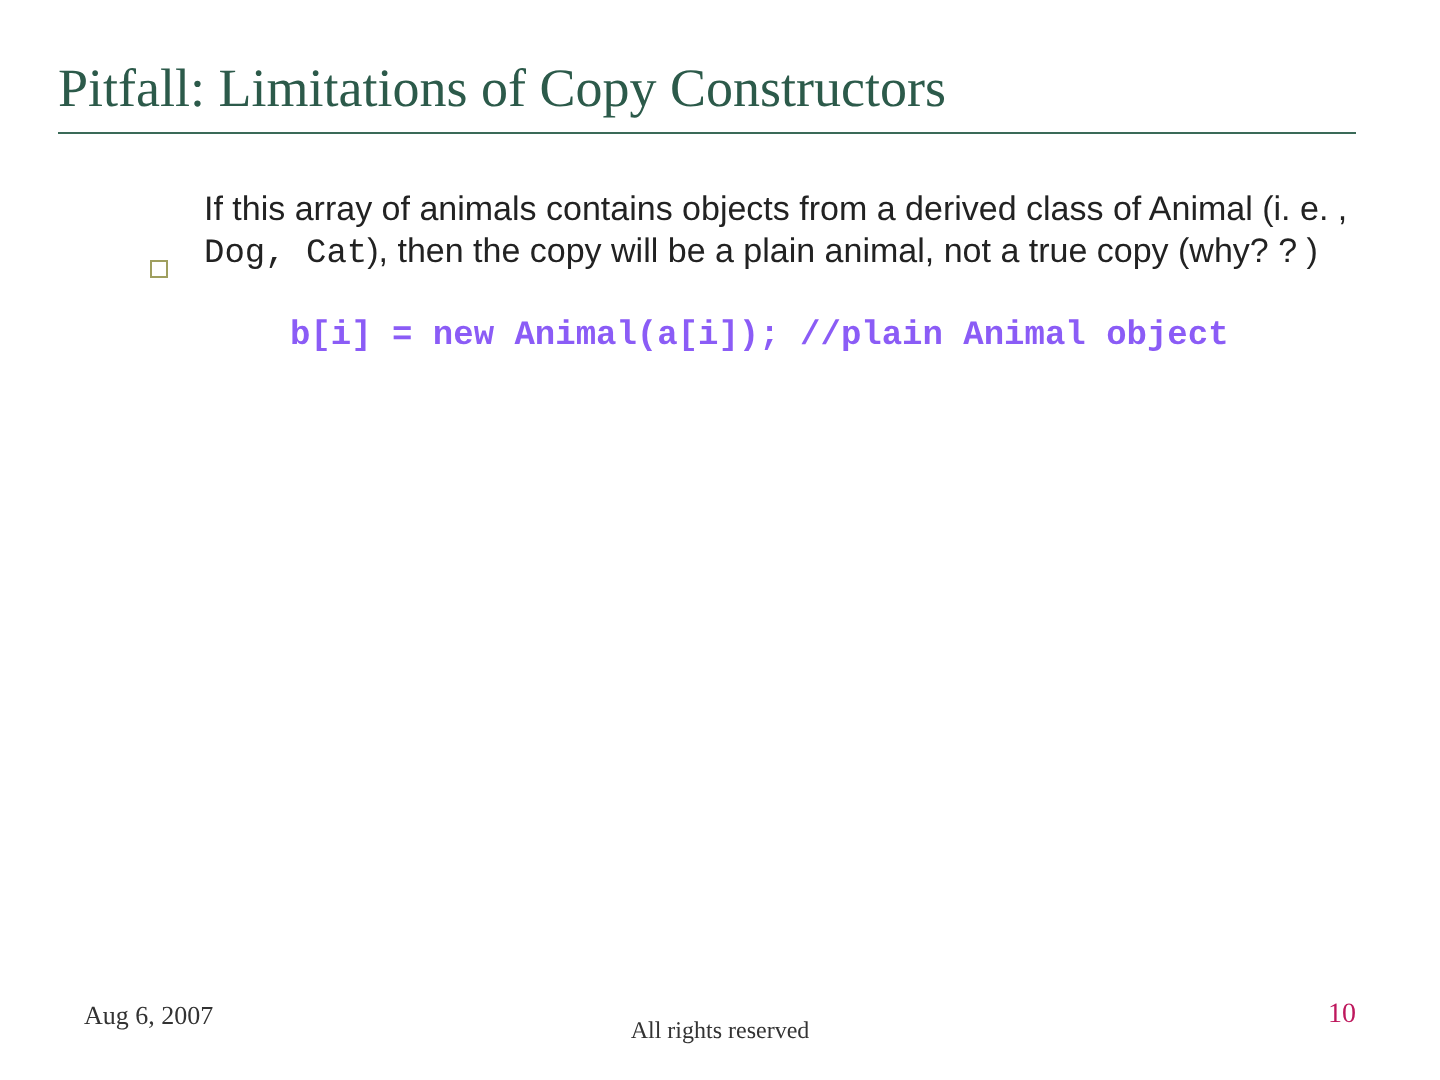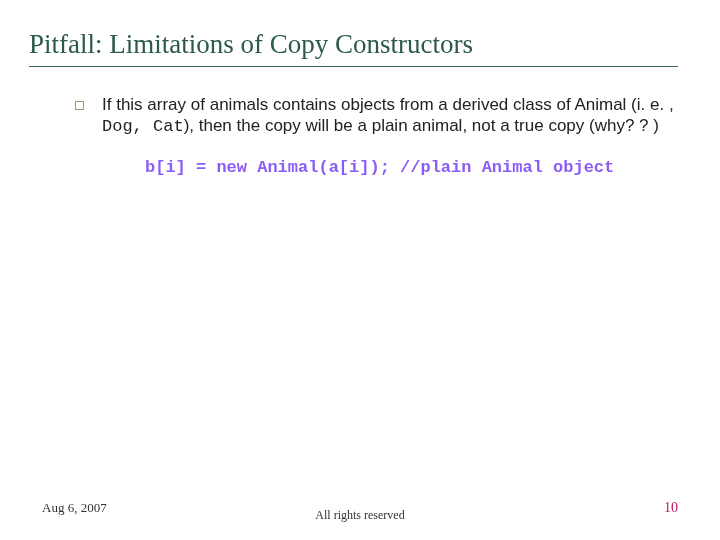--- a/index.html
+++ b/index.html
@@ -48,21 +48,21 @@
     font-family: Arial, Helvetica, sans-serif;
     font-size: 21px;
     color: #222;
     line-height: 1.22;
   }
   .code-inline {
     font-family: "Courier New", Courier, monospace;
   }
   .sub-row {
     display: flex;
-    align-items: flex-start;
+    align-items: flex-end;
     margin-left: 46px;
     margin-bottom: 20px;
   }
   .sub-bullet {
     width: 9px;
     height: 9px;
     border: 1px solid #9f9f5f;
     box-sizing: border-box;
     flex: 0 0 9px;
     margin-top: 6px;

